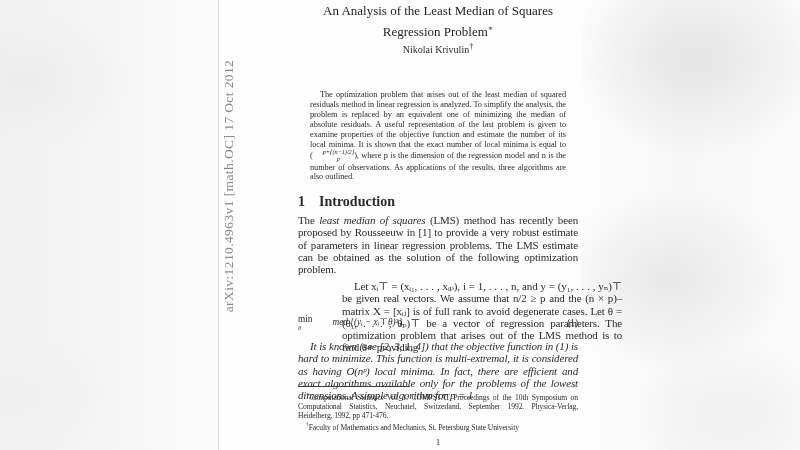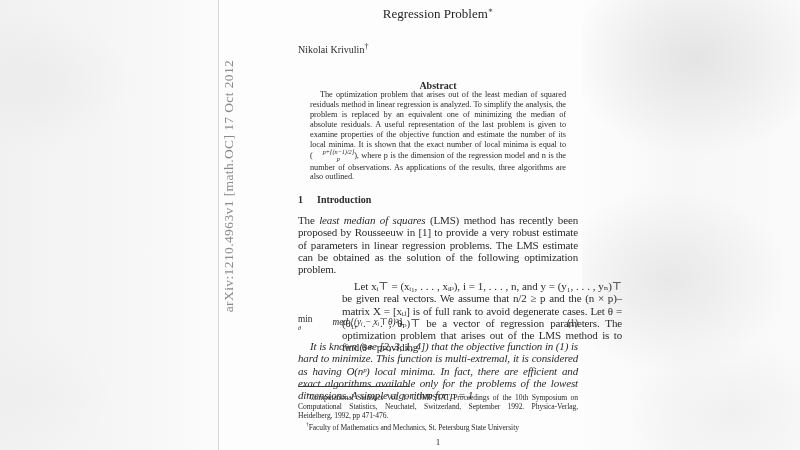--- a/index.html
+++ b/index.html
@@ -31,31 +31,31 @@
   .watermark{
     position:absolute;left:221px;top:332px;z-index:3;
     transform:rotate(-90deg);transform-origin:0 0;
     width:292px;text-align:center;white-space:nowrap;
     font-size:13.5px;letter-spacing:.4px;color:#8a8a8a;
   }
   .content{position:absolute;left:298px;top:0;width:280px;height:450px;z-index:3;}
   .titleblock{position:absolute;top:2px;left:0;width:280px;text-align:center;
     font-size:13px;line-height:17.5px;color:#1f1f1f;}
   .titleblock sup,.author sup{font-size:8px;}
-  .author{position:absolute;top:42px;left:0;width:280px;font-size:10px;font-family:Liberation Serif, serif;}
+  .author{position:absolute;top:42px;left:0;width:280px;text-align:center;font-size:10px;font-family:Liberation Serif, serif;}
   .abs-head{position:absolute;top:80px;left:0;width:280px;text-align:center;
     font-weight:bold;font-size:10px;}
   .abstract{position:absolute;top:90px;left:12px;width:256px;margin:0;
     font-size:8.3px;line-height:9.9px;text-align:justify;text-indent:10px;
     letter-spacing:-.05px;}
   .binom-wrap{white-space:nowrap;}
   .stack{display:inline-block;text-align:center;vertical-align:-3px;line-height:1;}
   .stack .top,.stack .bot{display:block;font-size:6.3px;font-style:italic;}
   .stack .bot{margin-top:0.5px;}
-  .sec-head{position:absolute;top:194px;left:0;width:280px;font-weight:bold;font-size:10px;}
+  .sec-head{position:absolute;top:194px;left:0;width:280px;font-weight:bold;font-size:14px;}
   .sec-head .num{display:inline-block;margin-right:14px;}
   .para{position:absolute;left:0;width:280px;margin:0;
     font-size:11px;line-height:12.3px;text-align:justify;letter-spacing:-.15px;}
   .p1{top:214px;}
   .p2{top:280px;text-indent:12px;margin-left:44px;}
   .p3{top:340px;text-indent:12px;font-style:italic;}
   .ital{font-style:italic;}
   .equation{position:absolute;top:315px;left:0;width:280px;text-align:left;
     font-size:9.3px;}
   .eq-op{display:inline-block;vertical-align:middle;line-height:1;}
@@ -75,26 +75,26 @@
 
 <div class="bg-left"></div>
 <div class="page"></div>
 <div class="bg-right"></div>
 
 <div class="watermark">arXiv:1210.4963v1  [math.OC]  17 Oct 2012</div>
 
 <div class="content">
 
   <div class="titleblock">
+    <div>An Analysis of the Least Median of Squares</div>
     <div><span>Regression Problem</span><sup>∗</sup></div>
   </div>
 
   <div class="author"><span>Nikolai Krivulin</span><sup>†</sup></div>
 
-  <div class="abs-head">Abstract</div>
 
   <p class="abstract"><span>The optimization problem that arises out of the least median of squared residuals method in linear regression is analyzed. To simplify the analysis, the problem is replaced by an equivalent one of minimizing the median of absolute residuals. A useful representation of the last problem is given to examine properties of the objective function and estimate the number of its local minima. It is shown that the exact number of local minima is equal to </span><span class="binom-wrap"><span>(</span><span class="stack"><span class="top">p+⌊(n−1)/2⌋</span><span class="bot">p</span></span><span>)</span></span><span>, where p is the dimension of the regression model and n is the number of observations. As applications of the results, three algorithms are also outlined.</span></p>
 
   <div class="sec-head"><span class="num">1</span><span>Introduction</span></div>
 
   <p class="para p1"><span>The </span><span class="ital">least median of squares</span><span> (LMS) method has recently been proposed by Rousseeuw in [1] to provide a very robust estimate of parameters in linear regression problems. The LMS estimate can be obtained as the solution of the following optimization problem.</span></p>
 
   <p class="para p2">Let xᵢ⊤ = (xᵢ₁, . . . , xᵢₚ), i = 1, . . . , n, and y = (y₁, . . . , yₙ)⊤ be given real vectors. We assume that n/2 ≥ p and the (n × p)–matrix X = [xᵢⱼ] is of full rank to avoid degenerate cases. Let θ = (θ₁, . . . , θₚ)⊤ be a vector of regression parameters. The optimization problem that arises out of the LMS method is to find θ∗ providing</p>
 
   <div class="equation">

